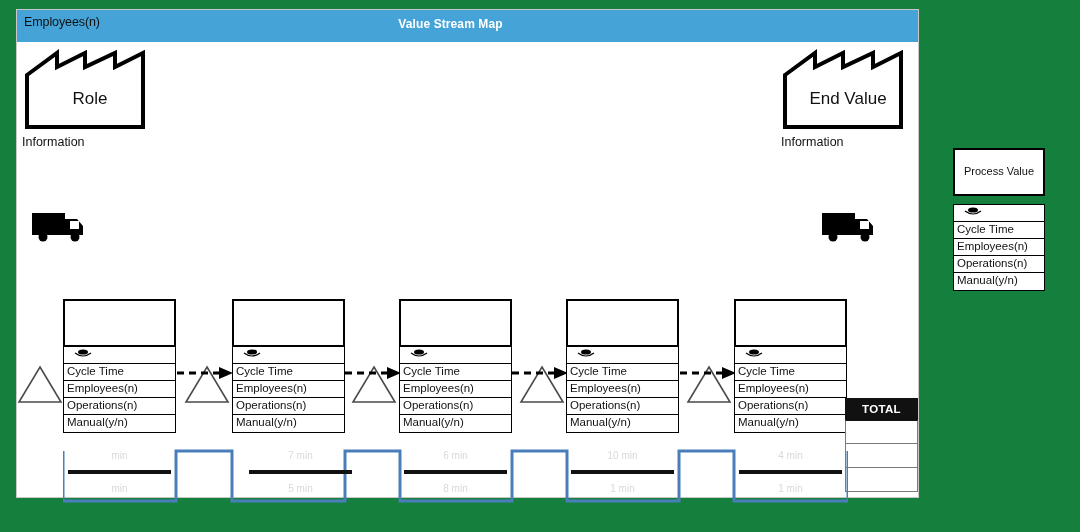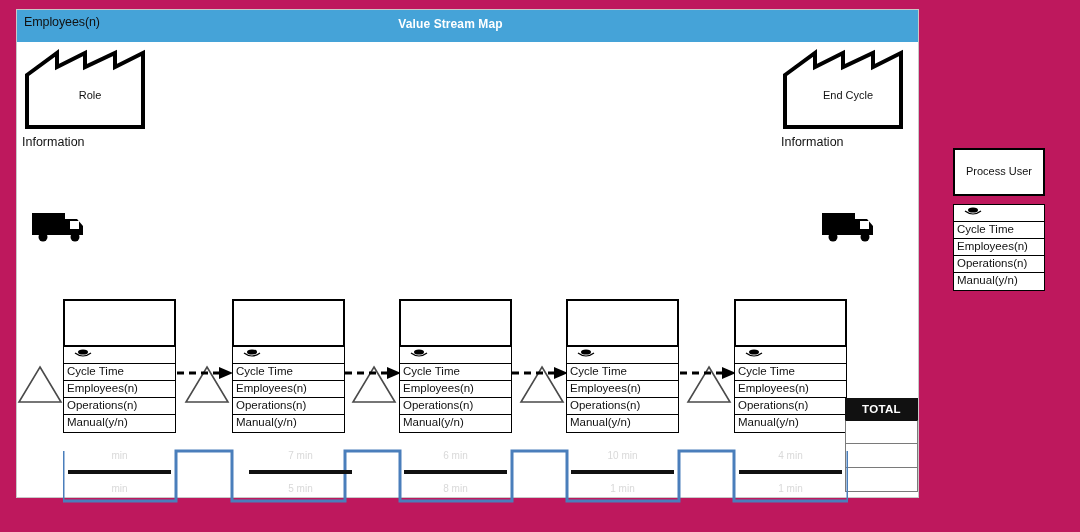--- a/index.html
+++ b/index.html
@@ -5,21 +5,21 @@
   html, body {
     margin: 0;
     padding: 0;
     background: #ffffff;
     font-family: "Liberation Sans", sans-serif;
   }
   #app {
     position: relative;
     width: 1080px;
     height: 532px;
-    background: #be185d;
+    background: #15803d;
     overflow: hidden;
   }
 
   
   .canvas-frame {
     position: absolute;
     left: 16px;
     top: 9px;
     width: 903px;
     height: 489px;
@@ -63,21 +63,21 @@
     width: 134px;
     height: 84px;
   }
   .factory svg { display: block; width: 100%; height: 100%; }
   .factory-label {
     position: absolute;
     left: 0;
     top: 42px;
     width: 134px;
     text-align: center;
-    font-size: 11px;
+    font-size: 17px;
     color: #111111;
   }
   #factory-role   { left: 23px;  top: 47px; }
   #factory-end    { left: 781px; top: 47px; }
 
   .info-label {
     position: absolute;
     font-size: 12.5px;
     color: #111111;
   }
@@ -277,21 +277,21 @@
     <svg viewBox="0 0 134 84" xmlns="http://www.w3.org/2000/svg">
       <path d="M4 28 L34 6 L34 20 L62 6 L62 20 L92 6 L92 20 L120 6 L120 80 L4 80 Z" fill="#ffffff" stroke="#000000" stroke-width="4" stroke-linejoin="miter"></path>
     </svg>
     <div class="factory-label">Role</div>
   </div>
 
   <div class="factory" id="factory-end">
     <svg viewBox="0 0 134 84" xmlns="http://www.w3.org/2000/svg">
       <path d="M4 28 L34 6 L34 20 L62 6 L62 20 L92 6 L92 20 L120 6 L120 80 L4 80 Z" fill="#ffffff" stroke="#000000" stroke-width="4" stroke-linejoin="miter"></path>
     </svg>
-    <div class="factory-label">End Cycle</div>
+    <div class="factory-label">End Value</div>
   </div>
 
   <div class="info-label" id="info-left">Information</div>
   <div class="info-label" id="info-right">Information</div>
 
   <div class="truck" id="truck-left">
     <svg viewBox="0 0 62 42" xmlns="http://www.w3.org/2000/svg">
       <rect x="4" y="8" width="33" height="22" fill="#000000"></rect>
       <path d="M37 14 L49 14 L55 21 L55 30 L37 30 Z" fill="#000000"></path>
       <rect x="42" y="16" width="9" height="8" fill="#ffffff"></rect>
@@ -475,21 +475,21 @@
     <div class="bar"></div>
     <div class="val-bot">1 min</div>
   </div>
   <div class="ladder-seg" id="lad-5">
     <div class="val-top">4 min</div>
     <div class="bar"></div>
     <div class="val-bot">1 min</div>
   </div>
 
   <div class="legend">
-    <div class="legend-proc">Process User</div>
+    <div class="legend-proc">Process Value</div>
     <div class="legend-data">
       <div class="legend-row eye-row">
         <svg class="eye-icon" width="22" height="11" viewBox="0 0 22 11" xmlns="http://www.w3.org/2000/svg">
           <ellipse cx="11" cy="4" rx="5" ry="2.6" fill="#000000"></ellipse>
           <path d="M3 5 Q11 11 19 5" fill="none" stroke="#000000" stroke-width="1.2"></path>
         </svg>
       </div>
       <div class="legend-row">Cycle Time</div>
       <div class="legend-row">Employees(n)</div>
       <div class="legend-row">Operations(n)</div>

